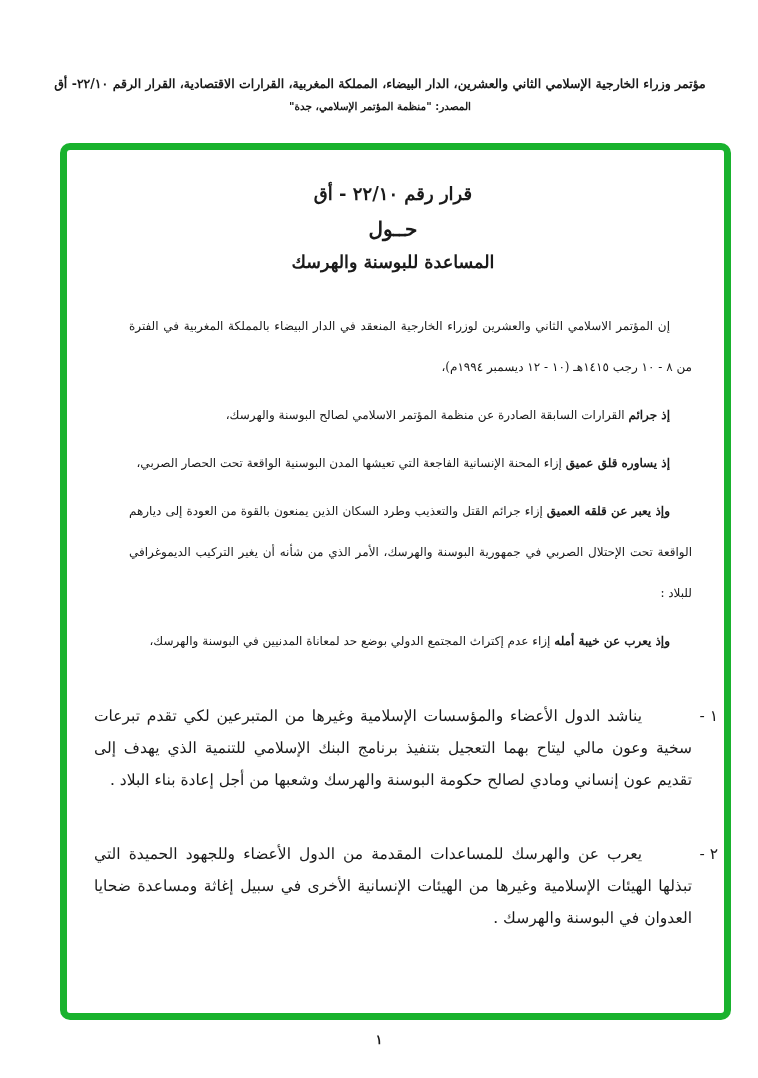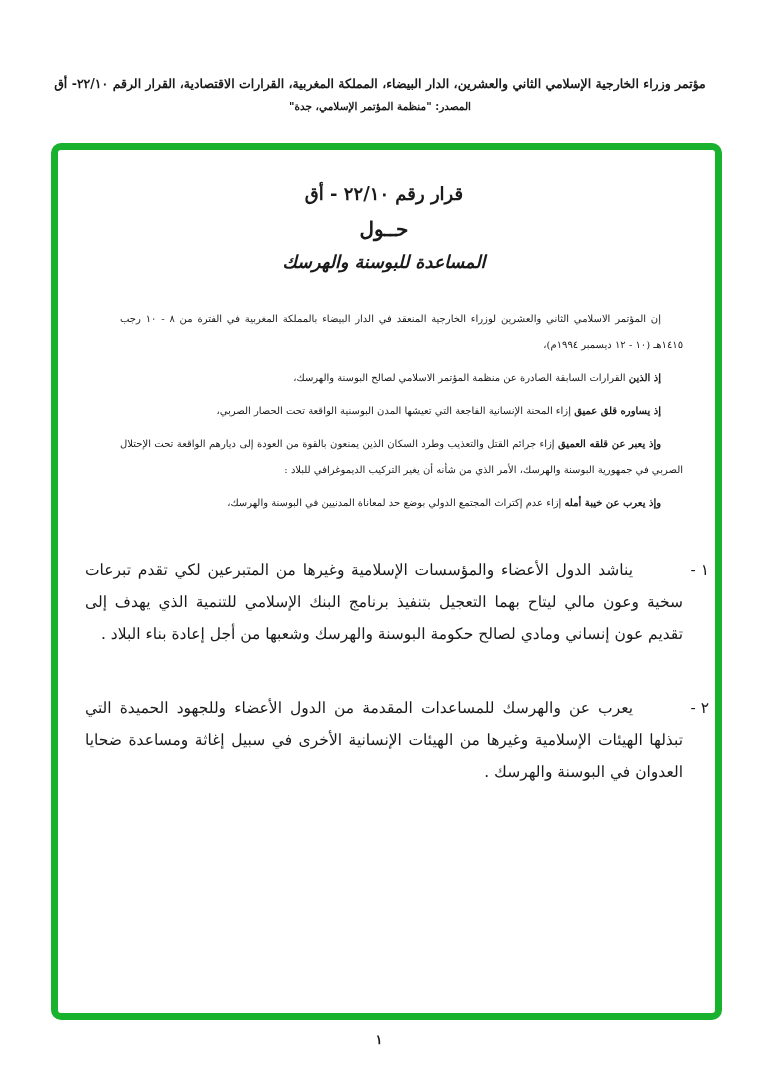--- a/index.html
+++ b/index.html
@@ -34,37 +34,37 @@
   .doc-header .line2 {
     font-size: 10.5px;
     font-weight: 700;
     line-height: 18px;
     margin-top: 3px;
   }
   
   .green-box {
     position: absolute;
     top: 143px;
-    left: 51px;
+    left: 60px;
     width: 671px;
     height: 877px;
     border: 7px solid #19b22e;
     border-radius: 10px;
     background: #ffffff;
     padding: 28px 32px 0 27px;
   }
   .title-block { text-align: center; font-weight: 700; }
   .title-line1 { font-size: 18px; line-height: 24px; margin-top: 4px; }
   .title-line2 { font-size: 20px; line-height: 22px; margin-top: 12px; }
-  .title-line3 { font-size: 17.5px; line-height: 24px; margin-top: 10px; font-style: italic; }
+  .title-line3 { font-size: 17.5px; line-height: 24px; margin-top: 10px; }
 
   .body-text { margin-top: 32px; }
   .para {
-    font-size: 10px;
-    line-height: 26px;
+    font-size: 12px;
+    line-height: 41px;
     text-align: justify;
     text-indent: 22px;
     margin-bottom: 7px;
     margin-left: 35px;
   }
   .para .lead { font-weight: 700; }
 
   .item {
     position: relative;
     font-size: 15.5px;
@@ -109,21 +109,21 @@
     <div class="title-block">
       <div class="title-line1">قرار رقم ٢٢/١٠ - أق</div>
       <div class="title-line2">حــول</div>
       <div class="title-line3">المساعدة للبوسنة والهرسك</div>
     </div>
 
     <div class="body-text">
 
       <p class="para"><b class="lead"></b><span>إن المؤتمر الاسلامي الثاني والعشرين لوزراء الخارجية المنعقد في الدار البيضاء بالمملكة المغربية في الفترة من ٨ - ١٠ رجب ١٤١٥هـ (١٠ - ١٢ ديسمبر ١٩٩٤م)،</span></p>
 
-      <p class="para"><b class="lead">إذ الذين</b><span> القرارات السابقة الصادرة عن منظمة المؤتمر الاسلامي لصالح البوسنة والهرسك،</span></p>
+      <p class="para"><b class="lead">إذ جرائم</b><span> القرارات السابقة الصادرة عن منظمة المؤتمر الاسلامي لصالح البوسنة والهرسك،</span></p>
 
       <p class="para"><b class="lead">إذ يساوره قلق عميق</b><span> إزاء المحنة الإنسانية الفاجعة التي تعيشها المدن البوسنية الواقعة تحت الحصار الصربي،</span></p>
 
       <p class="para"><b class="lead">وإذ يعبر عن قلقه العميق</b><span> إزاء جرائم القتل والتعذيب وطرد السكان الذين يمنعون بالقوة من العودة إلى ديارهم الواقعة تحت الإحتلال الصربي في جمهورية البوسنة والهرسك، الأمر الذي من شأنه أن يغير التركيب الديموغرافي للبلاد :</span></p>
 
       <p class="para"><b class="lead">وإذ يعرب عن خيبة أمله</b><span> إزاء عدم إكتراث المجتمع الدولي بوضع حد لمعاناة المدنيين في البوسنة والهرسك،</span></p>
 
       <div class="item">
         <span class="num">١ -</span><b class="lead">يناشد</b><span> الدول الأعضاء والمؤسسات الإسلامية وغيرها من المتبرعين لكي تقدم تبرعات سخية وعون مالي ليتاح بهما التعجيل بتنفيذ برنامج البنك الإسلامي للتنمية الذي يهدف إلى تقديم عون إنساني ومادي لصالح حكومة البوسنة والهرسك وشعبها من أجل إعادة بناء البلاد .</span>
       </div>

